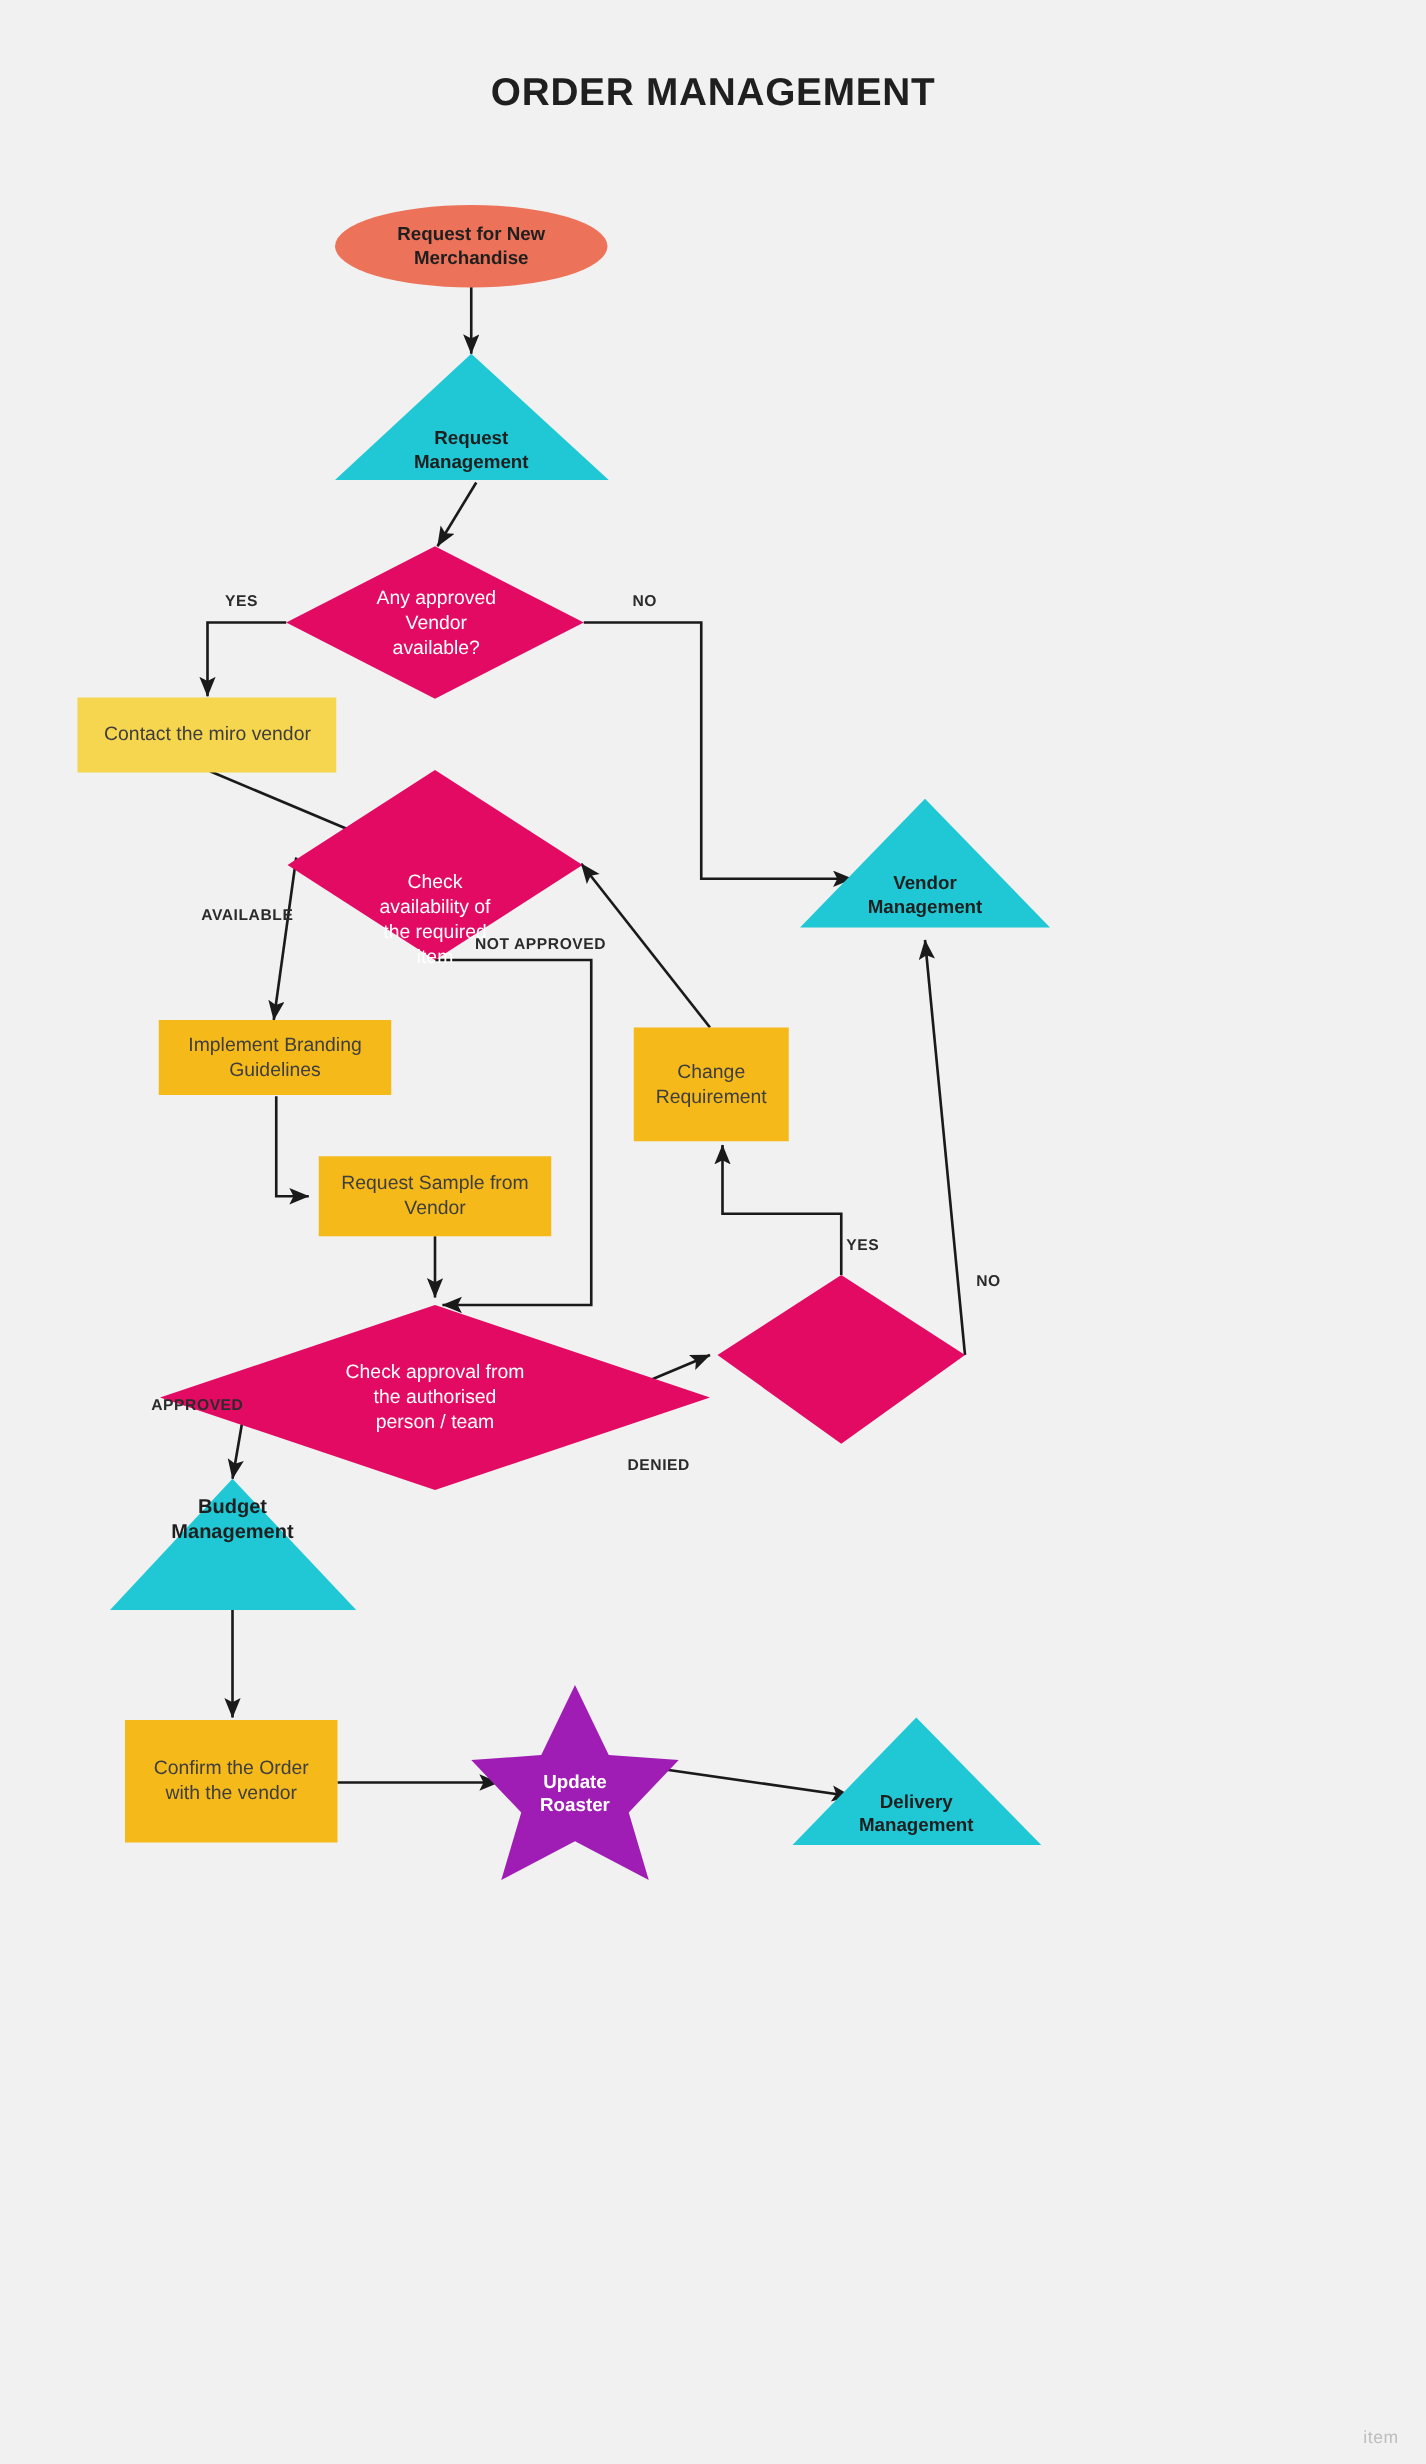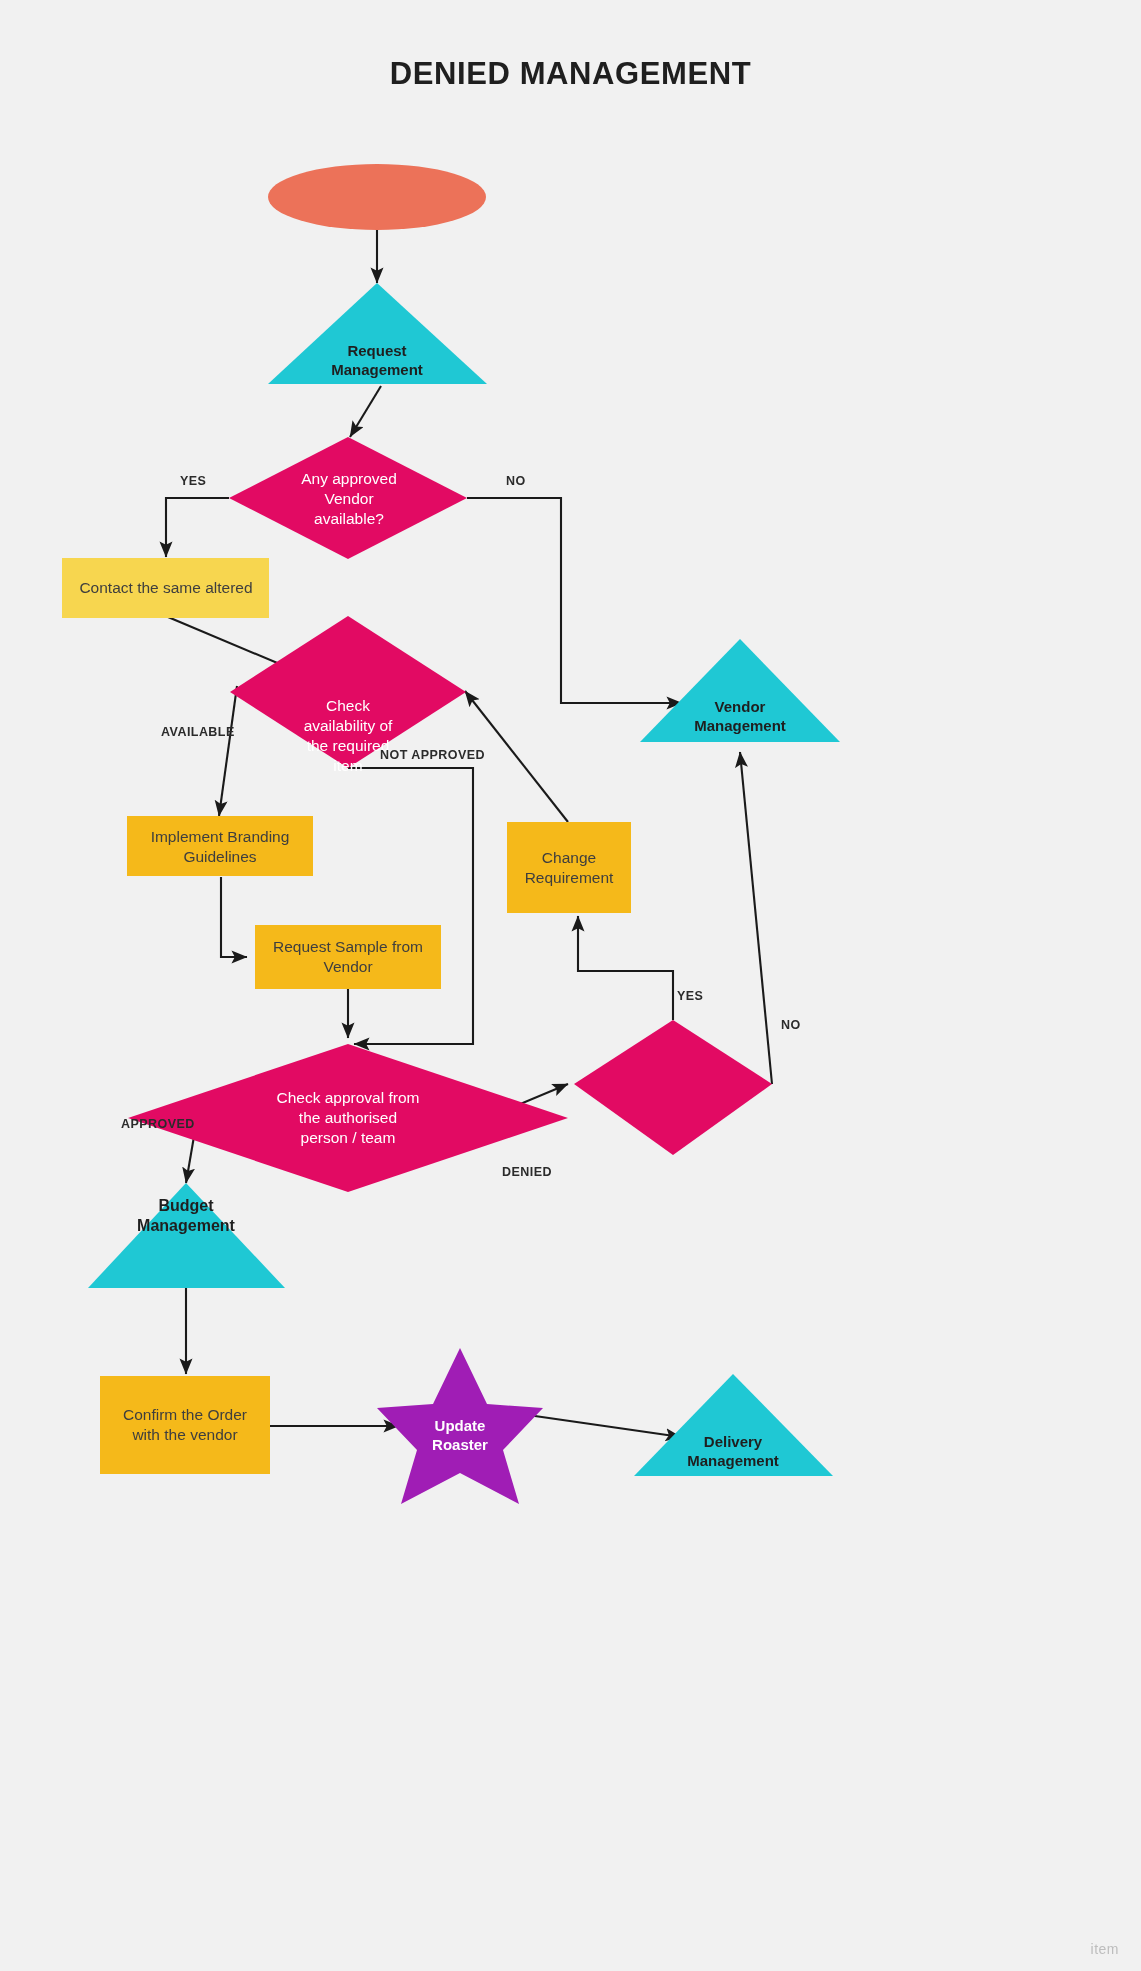--- a/index.html
+++ b/index.html
@@ -55,21 +55,21 @@
     font-size:14px;
     color:#BDBDBD;
     letter-spacing:0.5px;
   }
 </style>
 </head>
 <body>
 
 <div id="canvas">
 
-  <div class="title">DENIED MANAGEMENT</div>
+  <div class="title">ORDER MANAGEMENT</div>
 
   <svg class="layer" id="edge-layer" viewBox="0 0 1141 1971">
     <defs>
       <marker id="arw" markerWidth="9" markerHeight="9" refX="7.4" refY="3.1" orient="auto" markerUnits="strokeWidth">
         <path d="M0,0 L7.6,3.1 L0,6.2 L1.6,3.1 z" fill="#1A1A1A"></path>
       </marker>
     </defs>
     <g fill="none" stroke="#1A1A1A" stroke-width="2.1" marker-end="url(#arw)">
 
       <path d="M377,221 L377,283"></path>
@@ -136,26 +136,27 @@
 
     <rect x="100" y="1376" width="170" height="98" fill="#F5B91A"></rect>
 
     <polygon points="460,1348 487,1404 543,1408 503,1450 519,1504 460,1473 401,1504 417,1450 377,1408 433,1404" fill="#A01DB5"></polygon>
 
     <polygon points="733,1374 833,1476 634,1476" fill="#1FC8D4"></polygon>
   </svg>
 
   <div id="label-layer">
 
+    <div class="node-label lbl-dark bold" style="left:272px;top:172px;width:210px;height:50px;font-size:15px;">Request for New<br>Merchandise</div>
 
     <div class="node-label lbl-dark bold" style="left:287px;top:334px;width:180px;height:52px;font-size:15px;">Request<br>Management</div>
 
     <div class="node-label lbl-white" style="left:262px;top:466px;width:174px;height:66px;font-size:15.5px;">Any approved<br>Vendor<br>available?</div>
 
-    <div class="node-label lbl-gray" style="left:68px;top:573px;width:196px;height:30px;font-size:15.5px;">Contact the same altered</div>
+    <div class="node-label lbl-gray" style="left:68px;top:573px;width:196px;height:30px;font-size:15.5px;">Contact the miro vendor</div>
 
     <div class="node-label lbl-white" style="left:270px;top:647px;width:156px;height:82px;font-size:15.5px;margin-top:48px;">Check<br>availability of<br>the required<br>item</div>
 
     <div class="node-label lbl-dark bold" style="left:652px;top:690px;width:176px;height:52px;font-size:15px;">Vendor<br>Management</div>
 
     <div class="node-label lbl-gray" style="left:132px;top:823px;width:176px;height:48px;font-size:15.5px;">Implement Branding<br>Guidelines</div>
 
     <div class="node-label lbl-gray" style="left:511px;top:844px;width:116px;height:48px;font-size:15.5px;">Change<br>Requirement</div>
 
     <div class="node-label lbl-gray" style="left:260px;top:933px;width:176px;height:48px;font-size:15.5px;">Request Sample from<br>Vendor</div>

